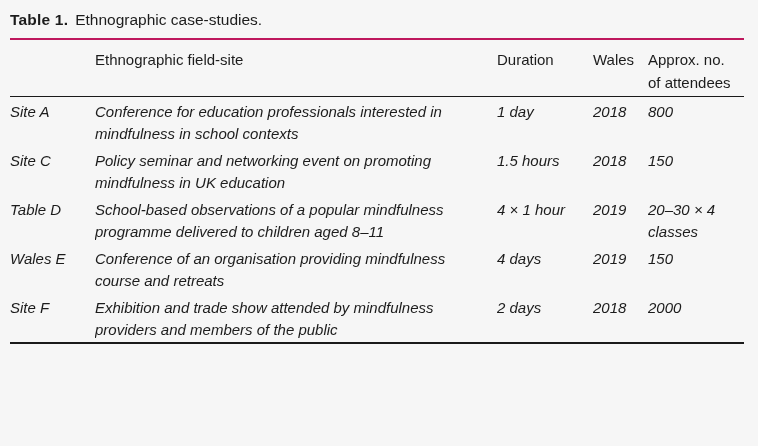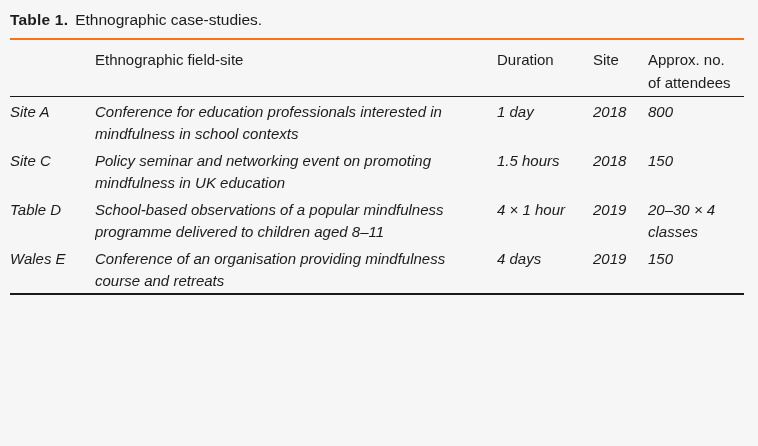--- a/index.html
+++ b/index.html
@@ -29,21 +29,21 @@
   }
   .caption .cap-label {
     font-weight: bold;
     margin-right: 7px;
     letter-spacing: 0.2px;
   }
   table.tbl {
     border-collapse: collapse;
     table-layout: fixed;
     width: 734px;
-    border-top: 2px solid #f97316;
+    border-top: 2px solid #be185d;
     border-bottom: 2px solid #1a1a1a;
   }
   table.tbl thead tr {
     border-bottom: 1px solid #1a1a1a;
   }
   th, td {
     box-sizing: border-box;
     text-align: left;
     vertical-align: top;
     font-weight: normal;
@@ -84,21 +84,21 @@
       <col class="c-desc">
       <col class="c-duration">
       <col class="c-year">
       <col class="c-attendees">
     </colgroup>
     <thead>
       <tr>
         <th></th>
         <th>Ethnographic field-site</th>
         <th>Duration</th>
-        <th>Site</th>
+        <th>Wales</th>
         <th>Approx. no. of attendees</th>
       </tr>
     </thead>
     <tbody>
       <tr>
         <td>Site A</td>
         <td>Conference for education professionals interested in mindfulness in school contexts</td>
         <td>1 day</td>
         <td class="pre">2018</td>
         <td class="pre">800</td>
@@ -117,16 +117,23 @@
         <td class="pre">2019</td>
         <td class="pre">20–30 × 4 classes</td>
       </tr>
       <tr>
         <td>Wales E</td>
         <td>Conference of an organisation providing mindfulness course and retreats</td>
         <td>4 days</td>
         <td class="pre">2019</td>
         <td class="pre">150</td>
       </tr>
+      <tr>
+        <td>Site F</td>
+        <td>Exhibition and trade show attended by mindfulness providers and members of the public</td>
+        <td>2 days</td>
+        <td class="pre">2018</td>
+        <td class="pre">2000</td>
+      </tr>
     </tbody>
   </table>
 
 </div>
 
 </body></html>

